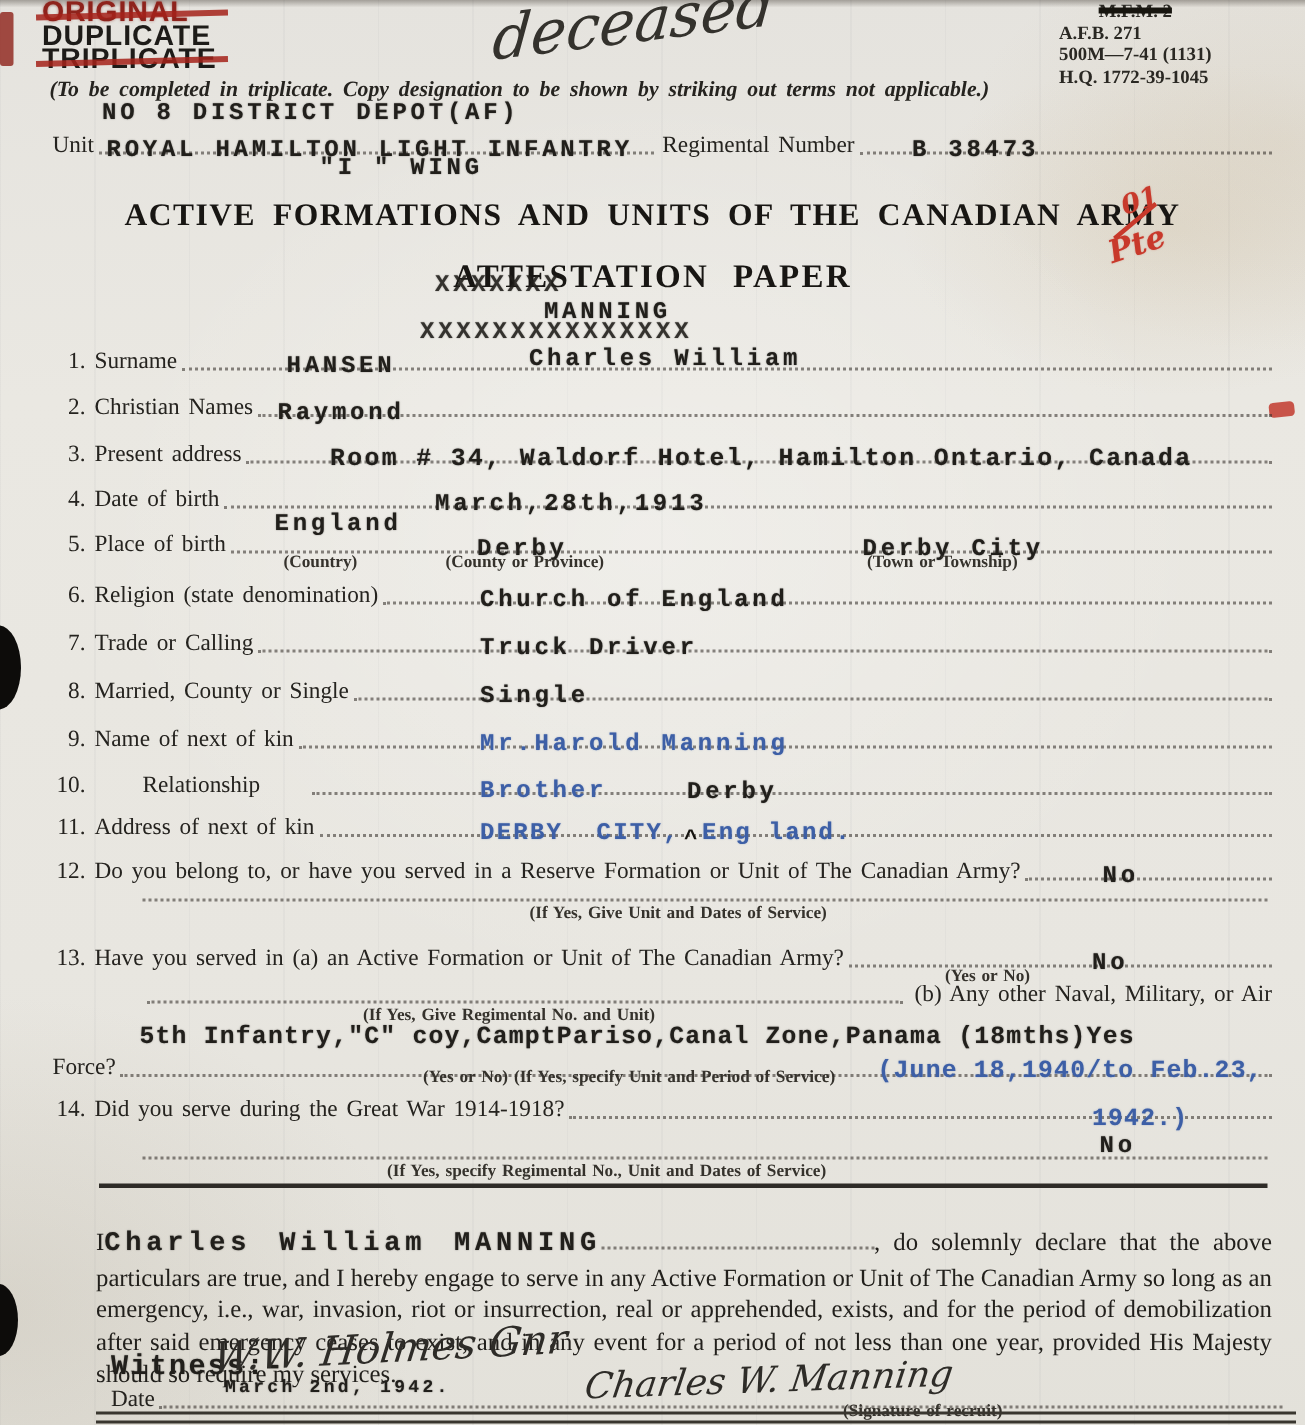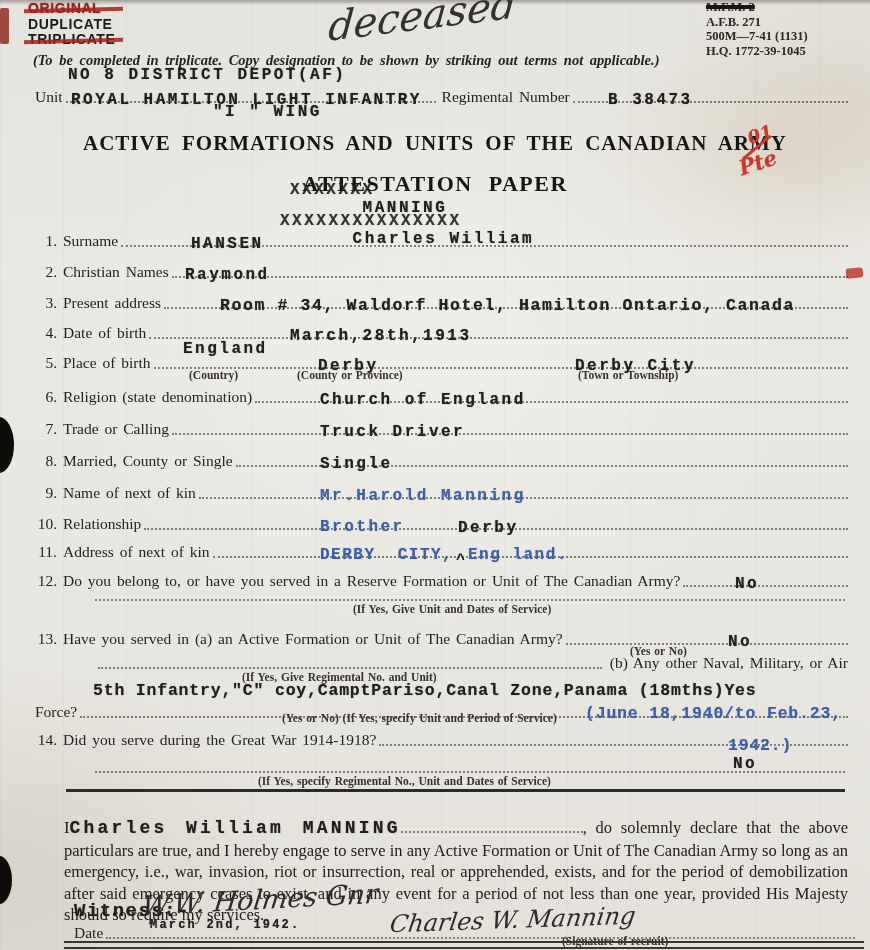--- a/index.html
+++ b/index.html
@@ -27,29 +27,29 @@
   
   .row{position:absolute;left:35px;right:22px;display:flex;align-items:flex-end;font-size:15.5px;height:20px;}
   .num{width:22px;text-align:right;margin-right:6px;flex:none;}
   .qlabel{flex:none;word-spacing:2px;white-space:nowrap;}
   .lead{flex:1;border-bottom:2px dotted rgba(55,50,44,.58);margin:0 0 3px 3px;min-width:8px;}
   .leadfix{flex:none;border-bottom:2px dotted rgba(55,50,44,.58);margin:0 0 3px 3px;}
   .dotline{position:absolute;left:95px;right:25px;border-bottom:2px dotted rgba(55,50,44,.58);height:2px;}
   .cap{position:absolute;font-size:11.5px;font-weight:bold;color:#35322c;white-space:nowrap;word-spacing:1px;}
   .hand{font-family:"DejaVu Serif",serif;font-style:italic;color:#2e2c28;white-space:nowrap;}
   
-  #copies{left:28px;top:1px;font-family:"Liberation Sans",sans-serif;font-weight:bold;font-size:14px;
+  #copies{left:28px;top:1px;font-family:"Liberation Sans",sans-serif;font-weight:bold;font-size:19px;
           letter-spacing:.6px;line-height:15.5px;color:#1d1b18;}
   .copy{position:relative;display:block;}
   .copy.struck::after{content:"";position:absolute;left:-4px;right:-8px;top:45%;height:4px;
           background:rgba(165,34,26,.85);transform:rotate(-1.5deg);}
   .copy.red{color:#8e231c;text-shadow:0 0 2px rgba(142,35,28,.6);}
   #deceased{left:328px;top:-8px;font-size:40px;transform:rotate(-7deg) skewX(-12deg);color:#34322d;}
   #form-refs{left:706px;top:0;font-size:12.5px;font-weight:bold;line-height:14.5px;color:#2a2823;}
-  #form-refs .struckline{text-decoration:line-through;text-decoration-thickness:4px;text-decoration-color:#17150f;}
+  #form-refs .struckline{text-decoration:line-through;text-decoration-thickness:4px;text-decoration-color:#17150f;text-align:center;}
   #instruction{left:33px;top:52px;font-size:14.5px;font-style:italic;font-weight:bold;word-spacing:3px;text-align:center;}
   #red-frac{left:737px;top:124px;color:#c8392b;font-family:"DejaVu Serif",serif;font-style:italic;
             font-weight:bold;transform:rotate(-6deg);text-shadow:0 0 1px rgba(200,57,43,.5);}
   #red-frac .ftop{display:block;font-size:18px;margin-left:12px;transform:rotate(-12deg);}
   #red-frac .fbar{display:block;width:36px;height:3px;background:#c8392b;transform:rotate(-34deg);margin:1px 0 1px 2px;}
   #red-frac .fbot{display:block;font-size:21px;transform:rotate(-12deg);}
   .title{left:0;right:0;text-align:center;font-weight:bold;color:#181613;}
   #title-main{top:131px;font-size:21px;letter-spacing:1px;word-spacing:5px;}
   #title-sub{top:171px;font-size:22px;letter-spacing:1.5px;word-spacing:9px;}
   #decl-heading{top:797px;font-size:17.5px;letter-spacing:.4px;word-spacing:2.5px;}
@@ -180,21 +180,21 @@
     <span class="typed vabs" style="left:285px;">Single</span>
   </div>
 
   <div class="row" style="top:482px;">
     <span class="num">9.</span>
     <span class="qlabel">Name of next of kin</span>
     <span class="lead"></span>
     <span class="typed vabs blue" style="left:285px;">Mr.Harold Manning</span>
   </div>
 
-  <div class="row" style="top:513px;">
+  <div class="row" style="top:513px;gap:32px;">
     <span class="num">10.</span>
     <span class="qlabel">Relationship</span>
     <span class="lead"></span>
     <span class="typed vabs blue" style="left:285px;">Brother</span>
   </div>
 
   <div class="row" style="top:541px;">
     <span class="num">11.</span>
     <span class="qlabel">Address of next of kin</span>
     <span class="lead"></span>

